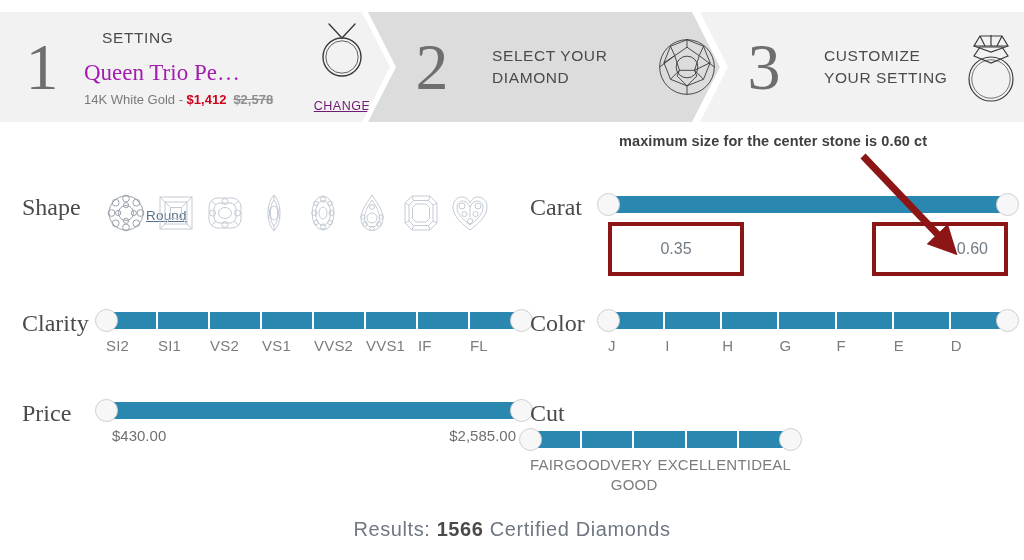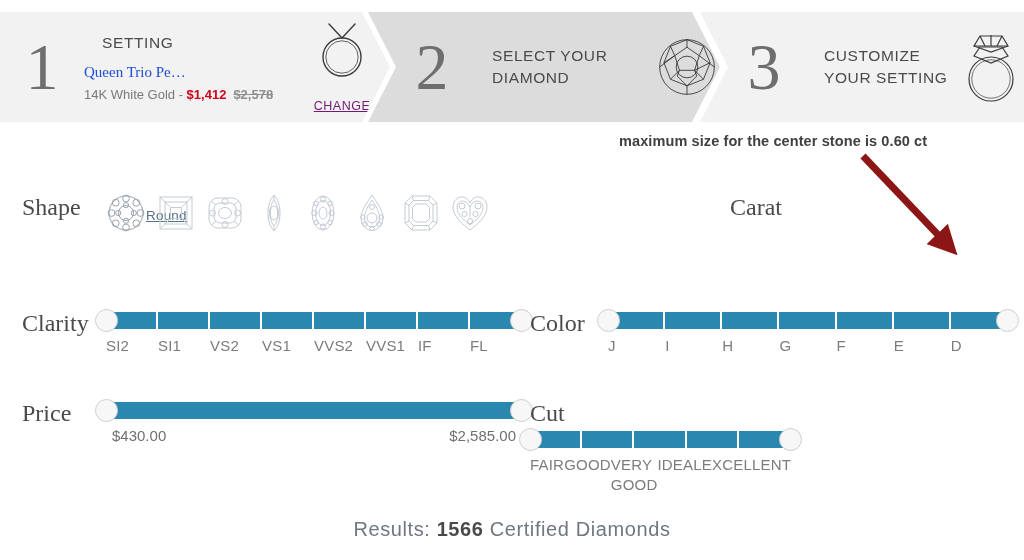--- a/index.html
+++ b/index.html
@@ -69,22 +69,22 @@
   .step-title {
     font-size: 15.5px;
     letter-spacing: 0.6px;
     color: #4a4a4a;
     line-height: 1.45;
     font-weight: 400;
     margin-left: 18px;
   }
   .setting-name {
     font-family: "Liberation Serif", serif;
-    font-size: 15px;
-    color: #1d4ed8;
+    font-size: 23px;
+    color: #a21caf;
     margin-top: 10px;
     line-height: 1.1;
   }
   .setting-meta {
     font-size: 13px;
     color: #7a7a7a;
     margin-top: 7px;
     white-space: nowrap;
   }
   .setting-meta .price-now {
@@ -462,22 +462,32 @@
             <circle cx="14.5" cy="21" r="2.6"></circle>
               <circle cx="25.5" cy="21" r="2.6"></circle>
             <circle cx="20" cy="28" r="2.6"></circle>
           </svg>
         </span>
       </div>
 
     </div>
   </div>
 
-  <div class="frow" style="left:530px; top:62px; width:478px;justify-content:center;">
+  <div class="frow" style="left:530px; top:62px; width:478px;">
     <div class="frow-label narrow">Carat</div>
+    <div class="slider-wrap">
+      <div class="track">
+        <div class="handle left"></div>
+        <div class="handle right"></div>
+      </div>
+      <div class="carat-vals" style="margin-top:9px;">
+        <div class="carat-box">0.35</div>
+        <div class="carat-box right-box">0.60</div>
+      </div>
+    </div>
   </div>
 
   <div class="frow" style="left:22px; top:178px; width:500px;">
     <div class="frow-label">Clarity</div>
     <div class="slider-wrap">
       <div class="track">
         <div class="seg"></div>
         <div class="seg"></div>
         <div class="seg"></div>
         <div class="seg"></div>
@@ -551,22 +561,22 @@
         <div class="seg"></div>
         <div class="seg"></div>
         <div class="handle left"></div>
         <div class="handle right"></div>
       </div>
       <div class="ticks">
         <div class="tick">FAIR</div>
         <div class="tick">GOOD</div>
         <div class="tick" style="white-space:pre-line;">VERY
 GOOD</div>
+        <div class="tick">EXCELLENT</div>
         <div class="tick">IDEAL</div>
-        <div class="tick">EXCELLENT</div>
       </div>
     </div>
   </div>
 
 </div>
 
 <div class="annot-text">maximum size for the center stone is 0.60 ct</div>
 <svg class="annot-arrow" viewBox="0 0 120 110">
   <defs>
     <marker id="arrowhead" markerWidth="4.2" markerHeight="4.2" refX="1.2" refY="2.1" orient="auto">

